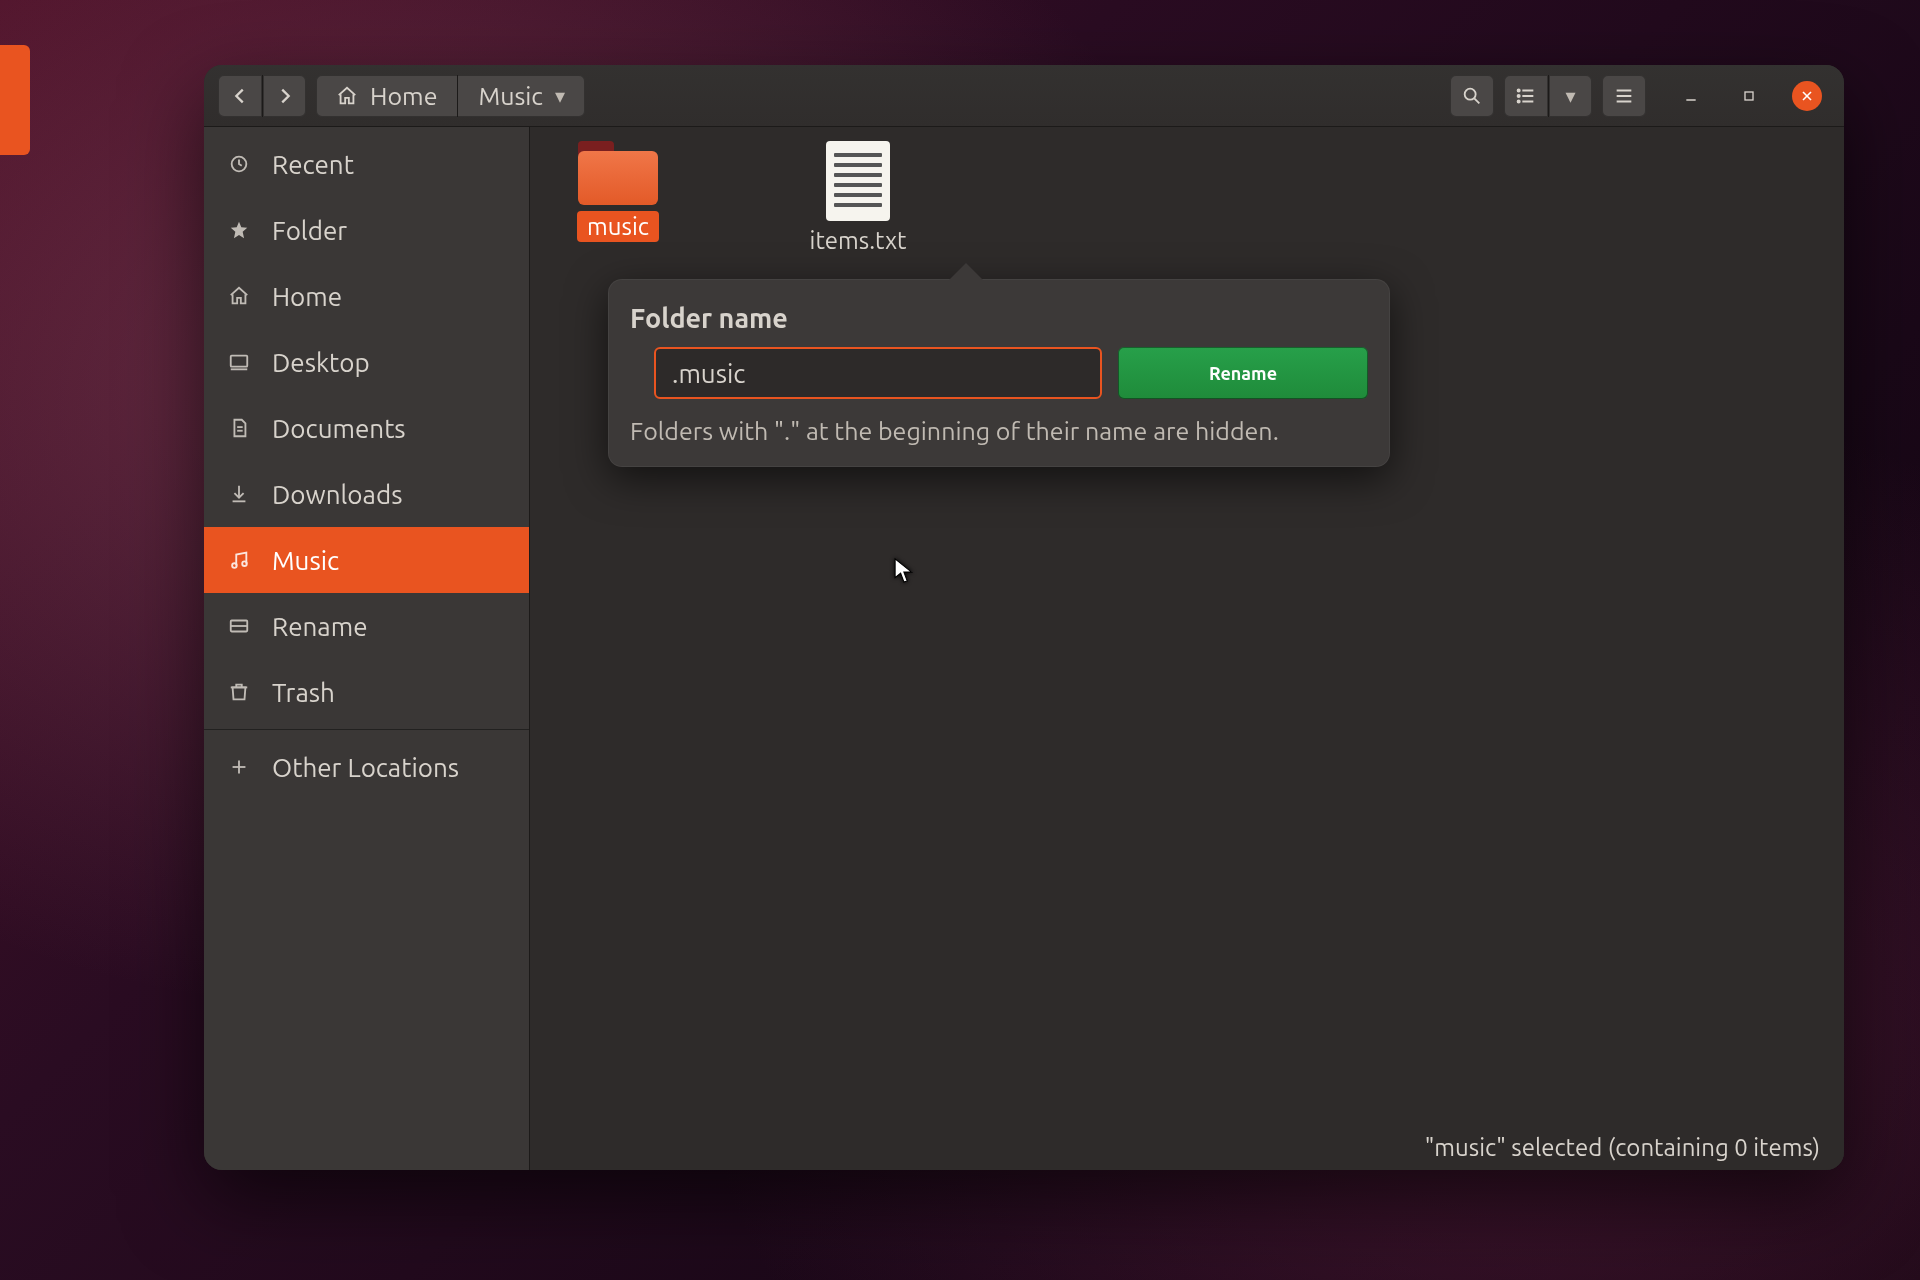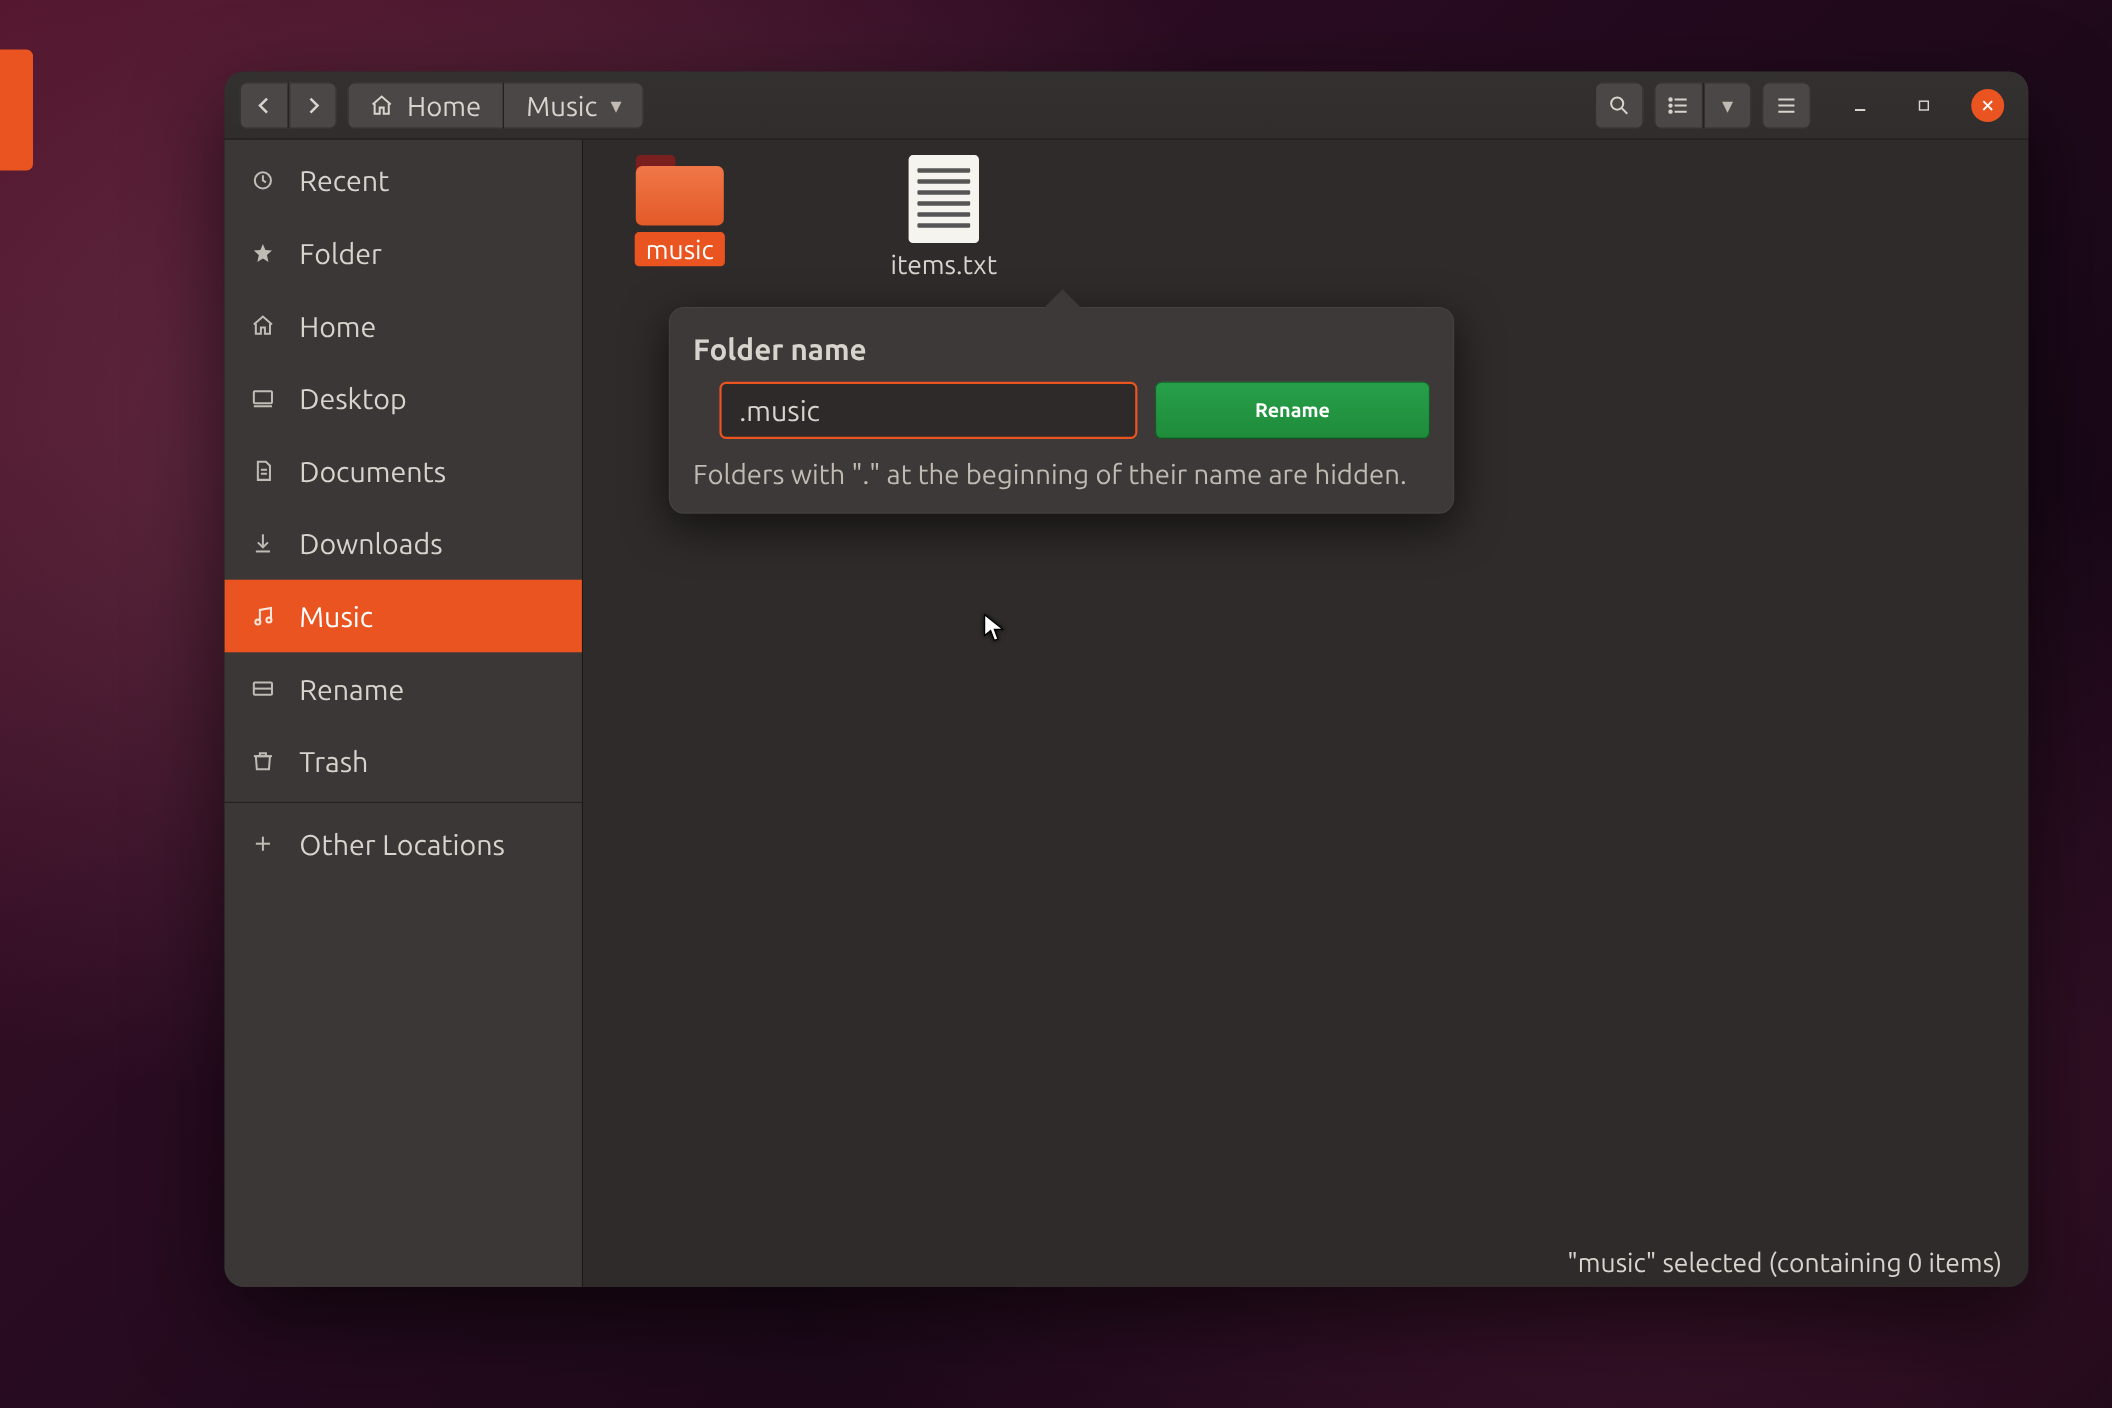--- a/index.html
+++ b/index.html
@@ -186,21 +186,21 @@
     align-items:center;
     padding: 0 24px;
     font-size: 24px;
     color: var(--fg);
   }
 
   
   .popover {
     position:absolute;
     left: 78px; top: 152px;
-    width: 714px;
+    width: 782px;
     background: var(--popover);
     border-radius: 14px;
     box-shadow: 0 12px 40px rgba(0,0,0,.6), inset 0 0 0 1px rgba(255,255,255,.05);
     padding: 24px 22px 22px;
     color: var(--fg);
   }
   .popover::before {
     content:"";
     position:absolute;
     top:-16px; left: 340px;

